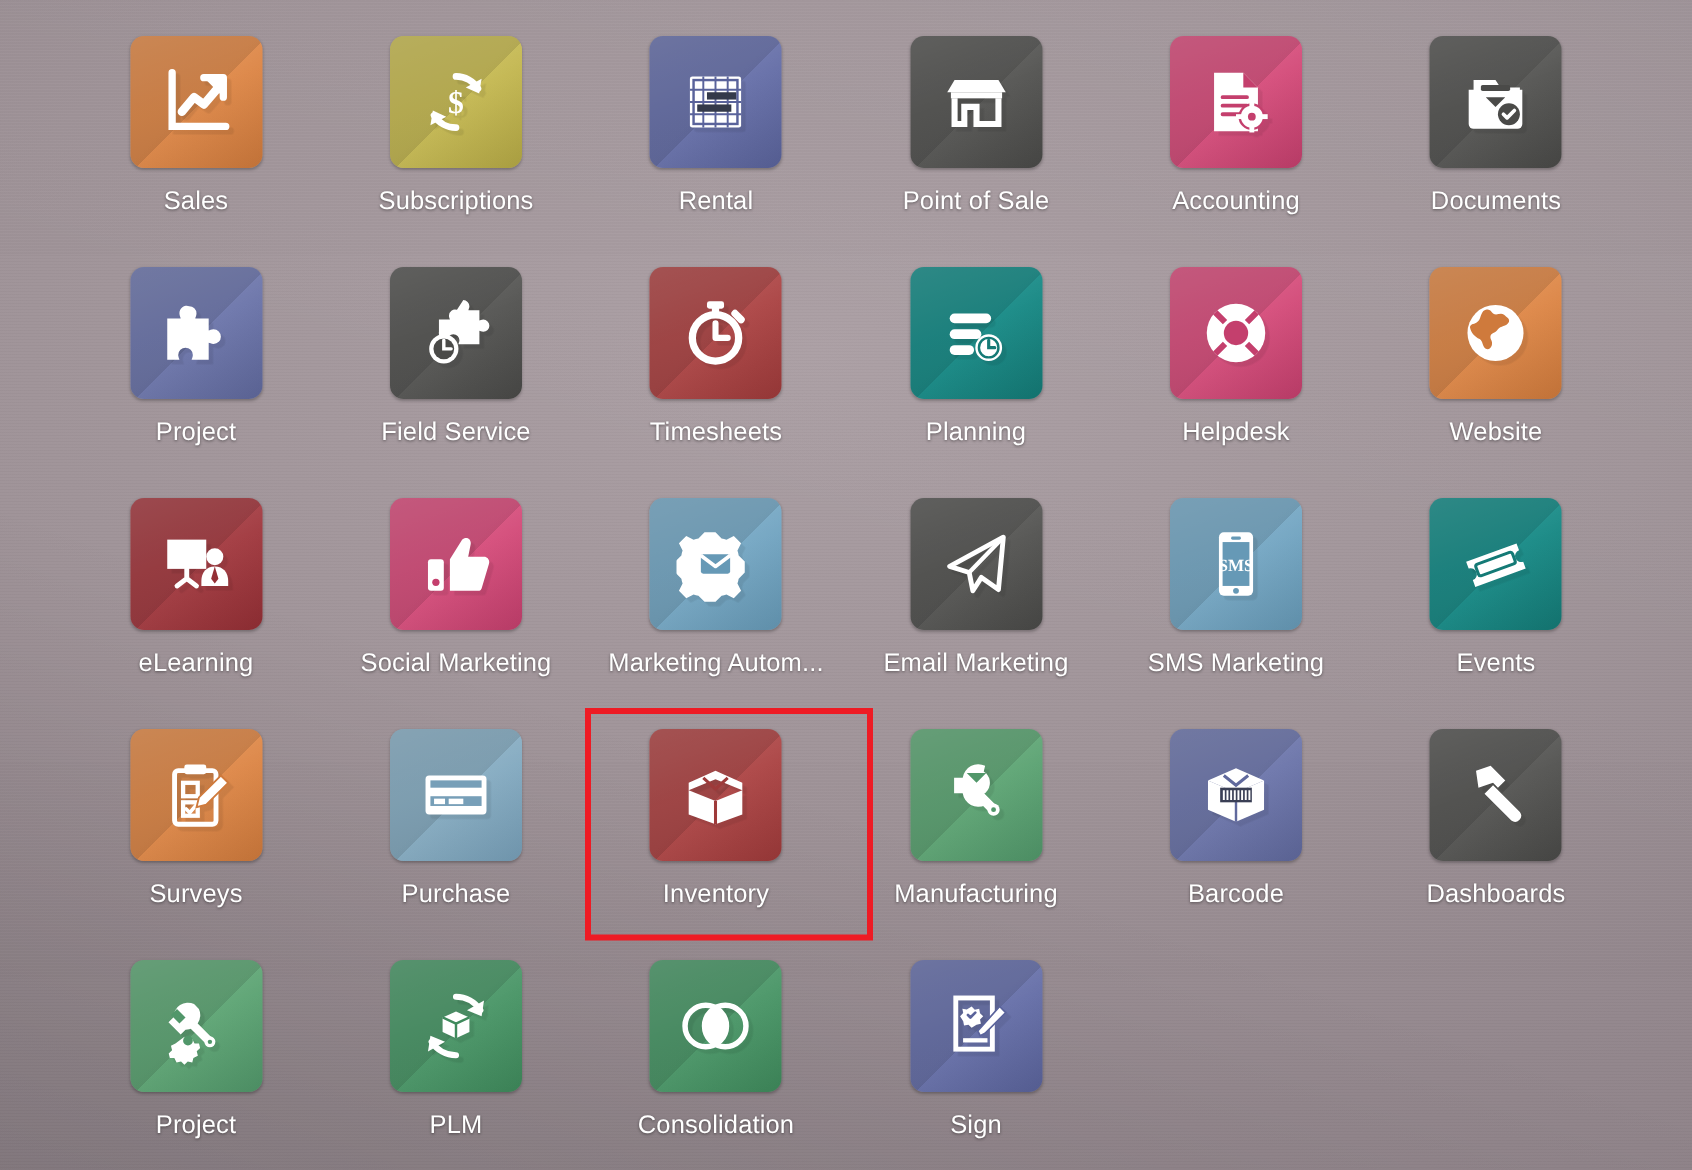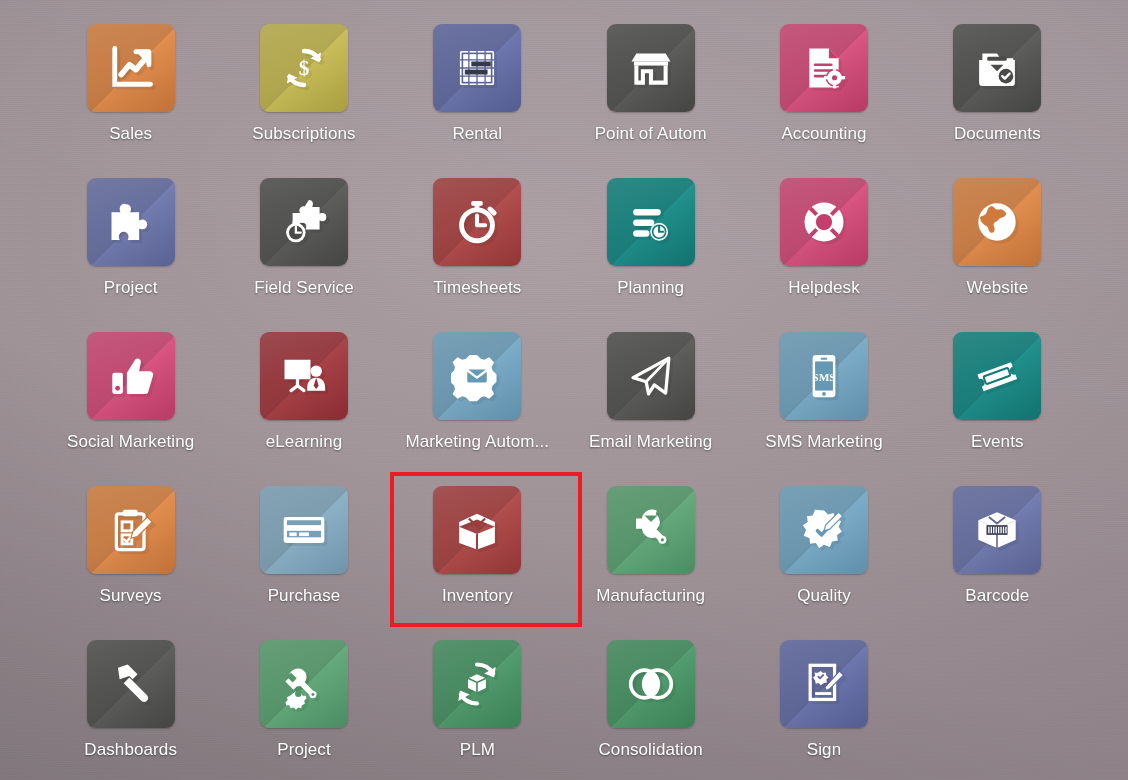--- a/index.html
+++ b/index.html
@@ -154,21 +154,21 @@
       <div class="app-icon" style="background: linear-gradient(135deg, rgb(90, 90, 88) 0%, rgb(90, 90, 88) 48%, rgb(74, 74, 72) 100%);">
         <div class="longshadow" style="background: linear-gradient(135deg, rgba(0, 0, 0, 0.11) 0%, rgba(0, 0, 0, 0.11) 52%, rgba(255, 255, 255, 0) 52%);"></div>
         <span style="position: relative; z-index: 2; filter: drop-shadow(rgba(0, 0, 0, 0.07) 3px 3px 0px);">
           <svg width="52" height="52" viewBox="0 0 64 64" fill="none">
             <path d="M8 24l6-10h36l6 10z" fill="#ffffff"></path>
             <rect x="11" y="24" width="42" height="5" fill="#ffffff"></rect>
             <path d="M14 29v21h8V36h10v14h18V29" stroke="#ffffff" stroke-width="5" fill="none"></path>
           </svg>
         </span>
       </div>
-      <div class="app-label">Point of Autom</div>
+      <div class="app-label">Point of Sale</div>
     </div>
     <div class="app-cell">
       <div class="app-icon" style="background: linear-gradient(135deg, rgb(216, 82, 127) 0%, rgb(216, 82, 127) 48%, rgb(196, 63, 109) 100%);">
         <div class="longshadow" style="background: linear-gradient(135deg, rgba(0, 0, 0, 0.11) 0%, rgba(0, 0, 0, 0.11) 52%, rgba(255, 255, 255, 0) 52%);"></div>
         <span style="position: relative; z-index: 2; filter: drop-shadow(rgba(0, 0, 0, 0.07) 3px 3px 0px);">
           <svg width="52" height="52" viewBox="0 0 64 64" fill="none">
             <path d="M14 8h24l12 12v36H14z" fill="#ffffff"></path>
             <path d="M38 8v12h12z" fill="#c43f6d"></path>
             <g stroke="#c43f6d" stroke-width="3.2" stroke-linecap="round">
               <path d="M21 28h20M21 35h20M21 42h14"></path>
@@ -281,46 +281,46 @@
         <span style="position: relative; z-index: 2; filter: drop-shadow(rgba(0, 0, 0, 0.07) 3px 3px 0px);">
           <svg width="52" height="52" viewBox="0 0 64 64" fill="none">
             <circle cx="32" cy="32" r="23" fill="#ffffff"></circle>
             <path d="M22 14c-3 4-2 7-5 9-2 2-5 1-6 4 1 5 4 8 8 10 3 2 2 6 5 8 2 1 4 0 5-3 1-4-2-5-1-8 1-2 4-2 6-5 2-3 7-2 9-6 1-3-2-4-4-6-3-2-6 1-9-1-2-2-3-5-8-2z" fill="#cf7a3c"></path>
           </svg>
         </span>
       </div>
       <div class="app-label">Website</div>
     </div>
     <div class="app-cell">
-      <div class="app-icon" style="background: linear-gradient(135deg, rgb(216, 82, 127) 0%, rgb(216, 82, 127) 48%, rgb(196, 63, 109) 100%);">
-        <div class="longshadow" style="background: linear-gradient(135deg, rgba(0, 0, 0, 0.11) 0%, rgba(0, 0, 0, 0.11) 52%, rgba(255, 255, 255, 0) 52%);"></div>
-        <span style="position: relative; z-index: 2; filter: drop-shadow(rgba(0, 0, 0, 0.07) 3px 3px 0px);">
-          <svg width="52" height="52" viewBox="0 0 64 64" fill="none">
-            <rect x="9" y="28" width="13" height="26" rx="2.5" fill="#ffffff"></rect>
-            <circle cx="15.5" cy="47" r="3" fill="#c43f6d"></circle>
-            <path d="M27 54V28l10-16c3-3 8-1 7 4l-2 10h13c3 0 5 3 4 6l-6 20c-.7 2-2.5 2-4 2z" fill="#ffffff"></path>
-          </svg>
-        </span>
-      </div>
-      <div class="app-label">Social Marketing</div>
-    </div>
-    <div class="app-cell">
       <div class="app-icon" style="background: linear-gradient(135deg, rgb(166, 63, 69) 0%, rgb(166, 63, 69) 48%, rgb(148, 47, 53) 100%);">
         <div class="longshadow" style="background: linear-gradient(135deg, rgba(0, 0, 0, 0.11) 0%, rgba(0, 0, 0, 0.11) 52%, rgba(255, 255, 255, 0) 52%);"></div>
         <span style="position: relative; z-index: 2; filter: drop-shadow(rgba(0, 0, 0, 0.07) 3px 3px 0px);">
           <svg width="52" height="52" viewBox="0 0 64 64" fill="none">
             <rect x="8" y="12" width="32" height="24" fill="#ffffff"></rect>
             <path d="M24 36v8M16 50l8-6 8 6" stroke="#ffffff" stroke-width="4" stroke-linecap="round" fill="none"></path>
             <circle cx="47" cy="26" r="7" fill="#ffffff"></circle>
             <path d="M47 34c-7 0-11 5-11 12v4h22v-4c0-7-4-12-11-12z" fill="#ffffff"></path>
             <path d="M47 34l-3 10 3 4 3-4-3-10z" fill="#942f35"></path>
           </svg>
         </span>
       </div>
       <div class="app-label">eLearning</div>
+    </div>
+    <div class="app-cell">
+      <div class="app-icon" style="background: linear-gradient(135deg, rgb(216, 82, 127) 0%, rgb(216, 82, 127) 48%, rgb(196, 63, 109) 100%);">
+        <div class="longshadow" style="background: linear-gradient(135deg, rgba(0, 0, 0, 0.11) 0%, rgba(0, 0, 0, 0.11) 52%, rgba(255, 255, 255, 0) 52%);"></div>
+        <span style="position: relative; z-index: 2; filter: drop-shadow(rgba(0, 0, 0, 0.07) 3px 3px 0px);">
+          <svg width="52" height="52" viewBox="0 0 64 64" fill="none">
+            <rect x="9" y="28" width="13" height="26" rx="2.5" fill="#ffffff"></rect>
+            <circle cx="15.5" cy="47" r="3" fill="#c43f6d"></circle>
+            <path d="M27 54V28l10-16c3-3 8-1 7 4l-2 10h13c3 0 5 3 4 6l-6 20c-.7 2-2.5 2-4 2z" fill="#ffffff"></path>
+          </svg>
+        </span>
+      </div>
+      <div class="app-label">Social Marketing</div>
     </div>
     <div class="app-cell">
       <div class="app-icon" style="background: linear-gradient(135deg, rgb(121, 170, 198) 0%, rgb(121, 170, 198) 48%, rgb(102, 153, 182) 100%);">
         <div class="longshadow" style="background: linear-gradient(135deg, rgba(0, 0, 0, 0.11) 0%, rgba(0, 0, 0, 0.11) 52%, rgba(255, 255, 255, 0) 52%);"></div>
         <span style="position: relative; z-index: 2; filter: drop-shadow(rgba(0, 0, 0, 0.07) 3px 3px 0px);">
           <svg width="52" height="52" viewBox="0 0 64 64" fill="none">
             <path d="M32 6l5 5a22 22 0 0 1 4 1l6-3 6 6-3 6a22 22 0 0 1 1 4l5 5v9l-5 5a22 22 0 0 1-1 4l3 6-6 6-6-3a22 22 0 0 1-4 1l-5 5h-9l-5-5a22 22 0 0 1-4-1l-6 3-6-6 3-6a22 22 0 0 1-1-4l-5-5v-9l5-5a22 22 0 0 1 1-4l-3-6 6-6 6 3a22 22 0 0 1 4-1l5-5z" fill="#ffffff"></path>
             <rect x="20" y="24" width="24" height="16" rx="2" fill="#6699b6"></rect>
             <path d="M20 25l12 9 12-9" stroke="#ffffff" stroke-width="3" fill="none" stroke-linejoin="round"></path>
           </svg>
@@ -422,33 +422,20 @@
             <path d="M20 10a13 13 0 0 0-6 20l-5 5 9 9 5-5a13 13 0 0 0 20-6l-9-3-6-7z" fill="#ffffff" transform="rotate(45 32 32)"></path>
             <circle cx="32" cy="22" r="11" fill="#ffffff"></circle>
             <path d="M24 14l8 8 8-8" fill="#51976a"></path>
             <path d="M30 28l16 16" stroke="#ffffff" stroke-width="8" stroke-linecap="round"></path>
             <circle cx="46" cy="44" r="5" fill="#ffffff"></circle>
             <circle cx="46" cy="44" r="2" fill="#51976a"></circle>
           </svg>
         </span>
       </div>
       <div class="app-label">Manufacturing</div>
-    </div>
-    <div class="app-cell">
-      <div class="app-icon" style="background: linear-gradient(135deg, rgb(121, 170, 198) 0%, rgb(121, 170, 198) 48%, rgb(102, 153, 182) 100%);">
-        <div class="longshadow" style="background: linear-gradient(135deg, rgba(0, 0, 0, 0.11) 0%, rgba(0, 0, 0, 0.11) 52%, rgba(255, 255, 255, 0) 52%);"></div>
-        <span style="position: relative; z-index: 2; filter: drop-shadow(rgba(0, 0, 0, 0.07) 3px 3px 0px);">
-          <svg width="52" height="52" viewBox="0 0 64 64" fill="none">
-            <path d="M32 8l5 5 7-2 2 7 7 3-3 7 4 6-6 4 1 7-7 1-3 7-7-3-6 4-4-6-7 1-1-7-7-3 3-7-4-6 6-4-1-7 7-1 3-7z" fill="#ffffff"></path>
-            <path d="M24 33l5 5 11-12" stroke="#6699b6" stroke-width="4.5" fill="none" stroke-linecap="round" stroke-linejoin="round"></path>
-            <path d="M50 10l5 5-16 16-7 2 2-7z" fill="#ffffff" stroke="#6699b6" stroke-width="1.5"></path>
-          </svg>
-        </span>
-      </div>
-      <div class="app-label">Quality</div>
     </div>
     <div class="app-cell">
       <div class="app-icon" style="background: linear-gradient(135deg, rgb(113, 122, 174) 0%, rgb(113, 122, 174) 48%, rgb(96, 105, 157) 100%);">
         <div class="longshadow" style="background: linear-gradient(135deg, rgba(0, 0, 0, 0.11) 0%, rgba(0, 0, 0, 0.11) 52%, rgba(255, 255, 255, 0) 52%);"></div>
         <span style="position: relative; z-index: 2; filter: drop-shadow(rgba(0, 0, 0, 0.07) 3px 3px 0px);">
           <svg width="52" height="52" viewBox="0 0 64 64" fill="none">
             <path d="M32 10L9 20l23 10 23-10z" fill="#ffffff"></path>
             <path d="M9 20v24l23 10V30z" fill="#ffffff"></path>
             <path d="M55 20v24L32 54V30z" fill="#ffffff"></path>
             <path d="M22 16l10 8 10-8" stroke="#60699d" stroke-width="2.5" fill="none"></path>

